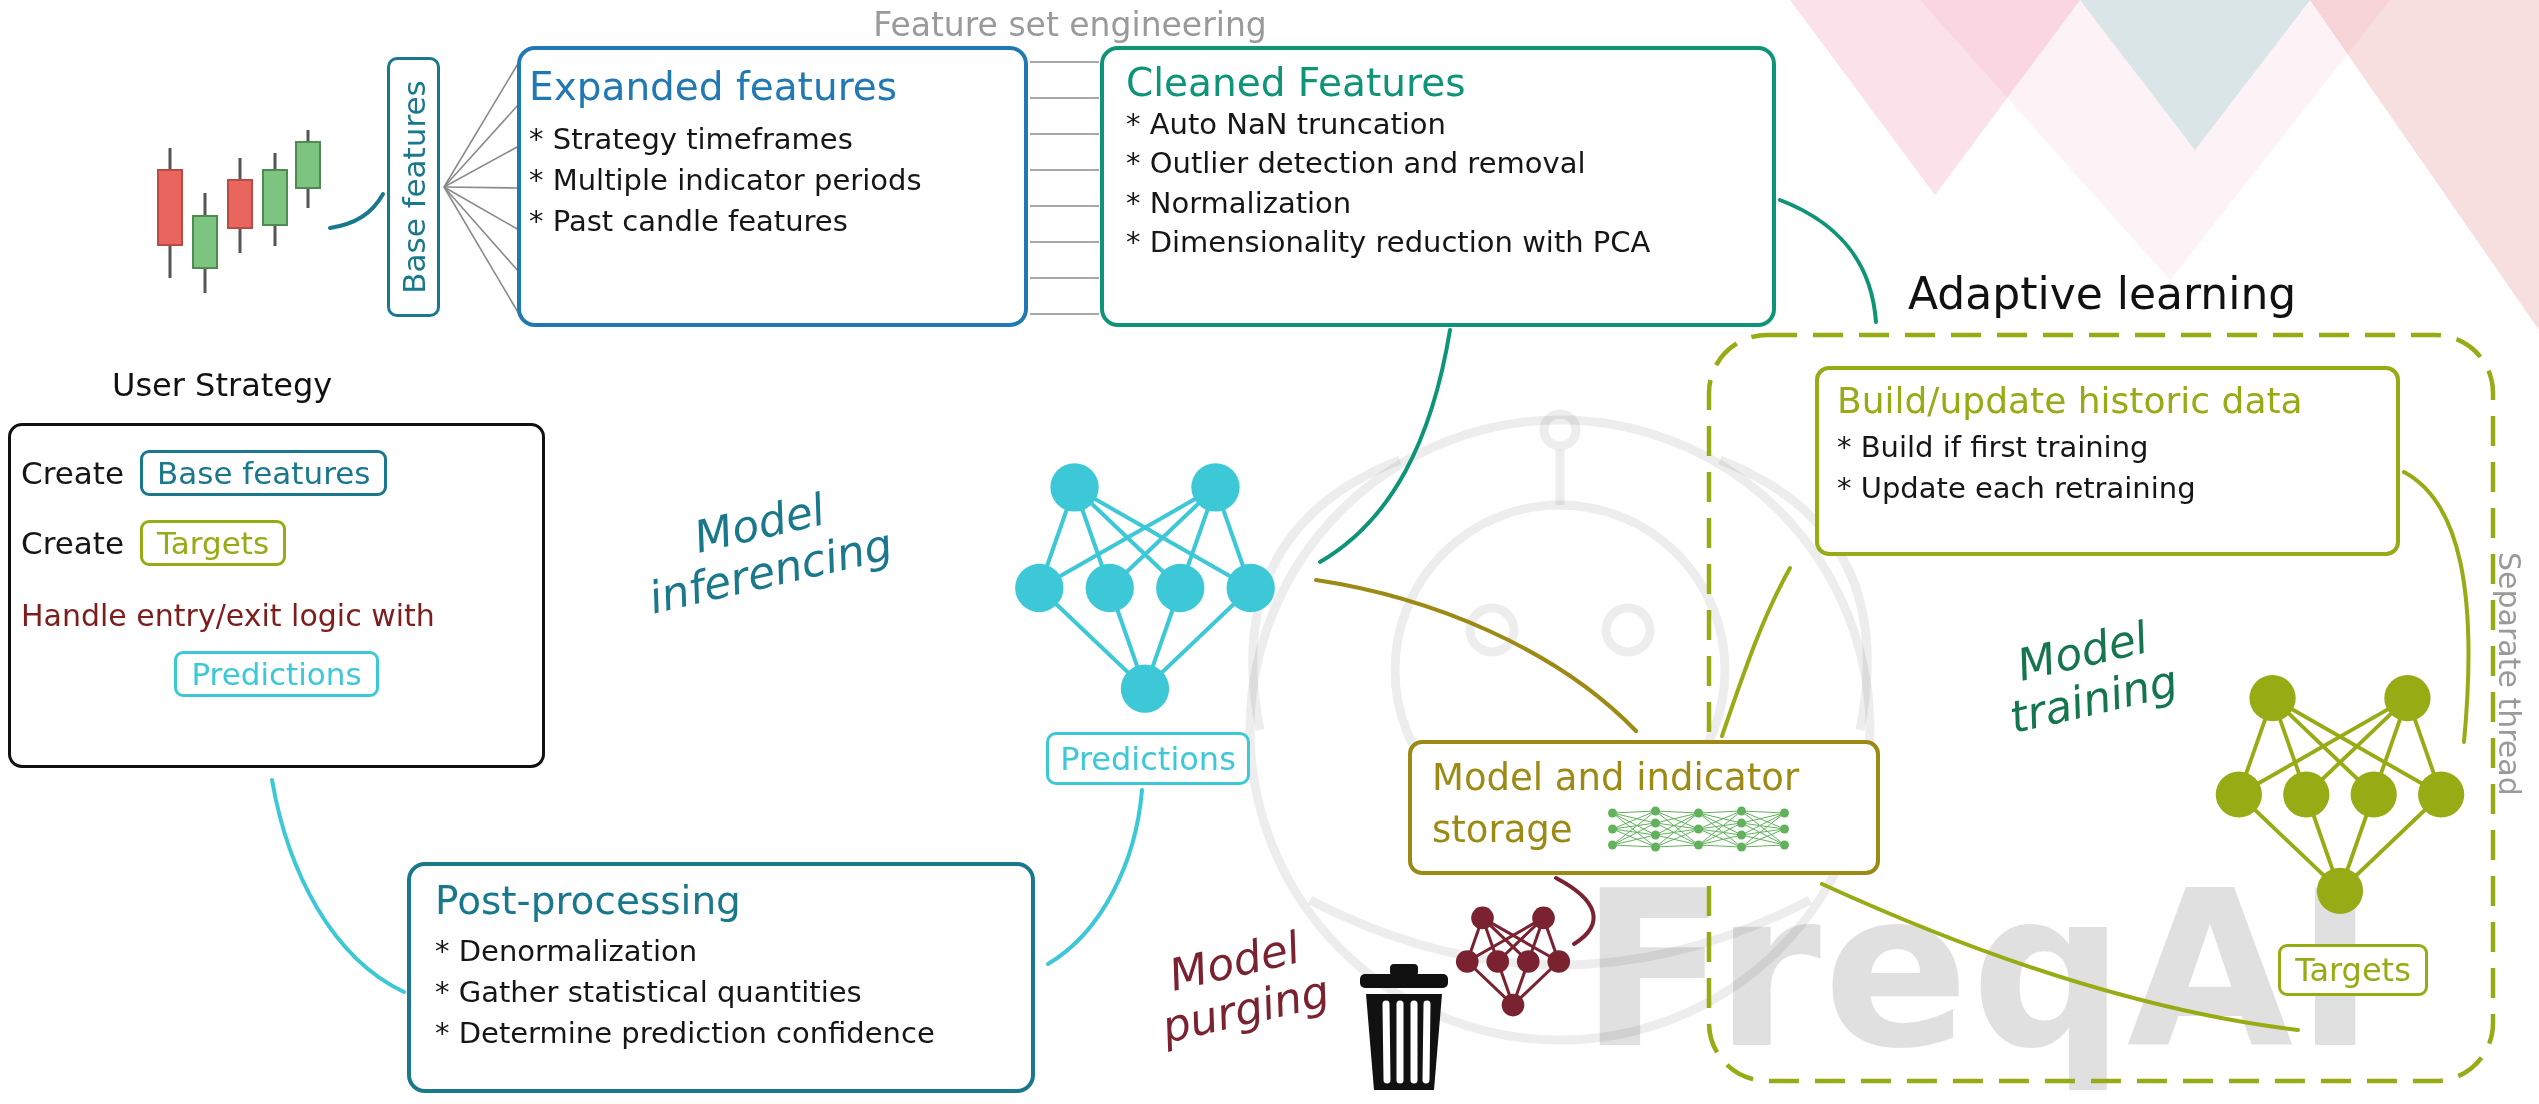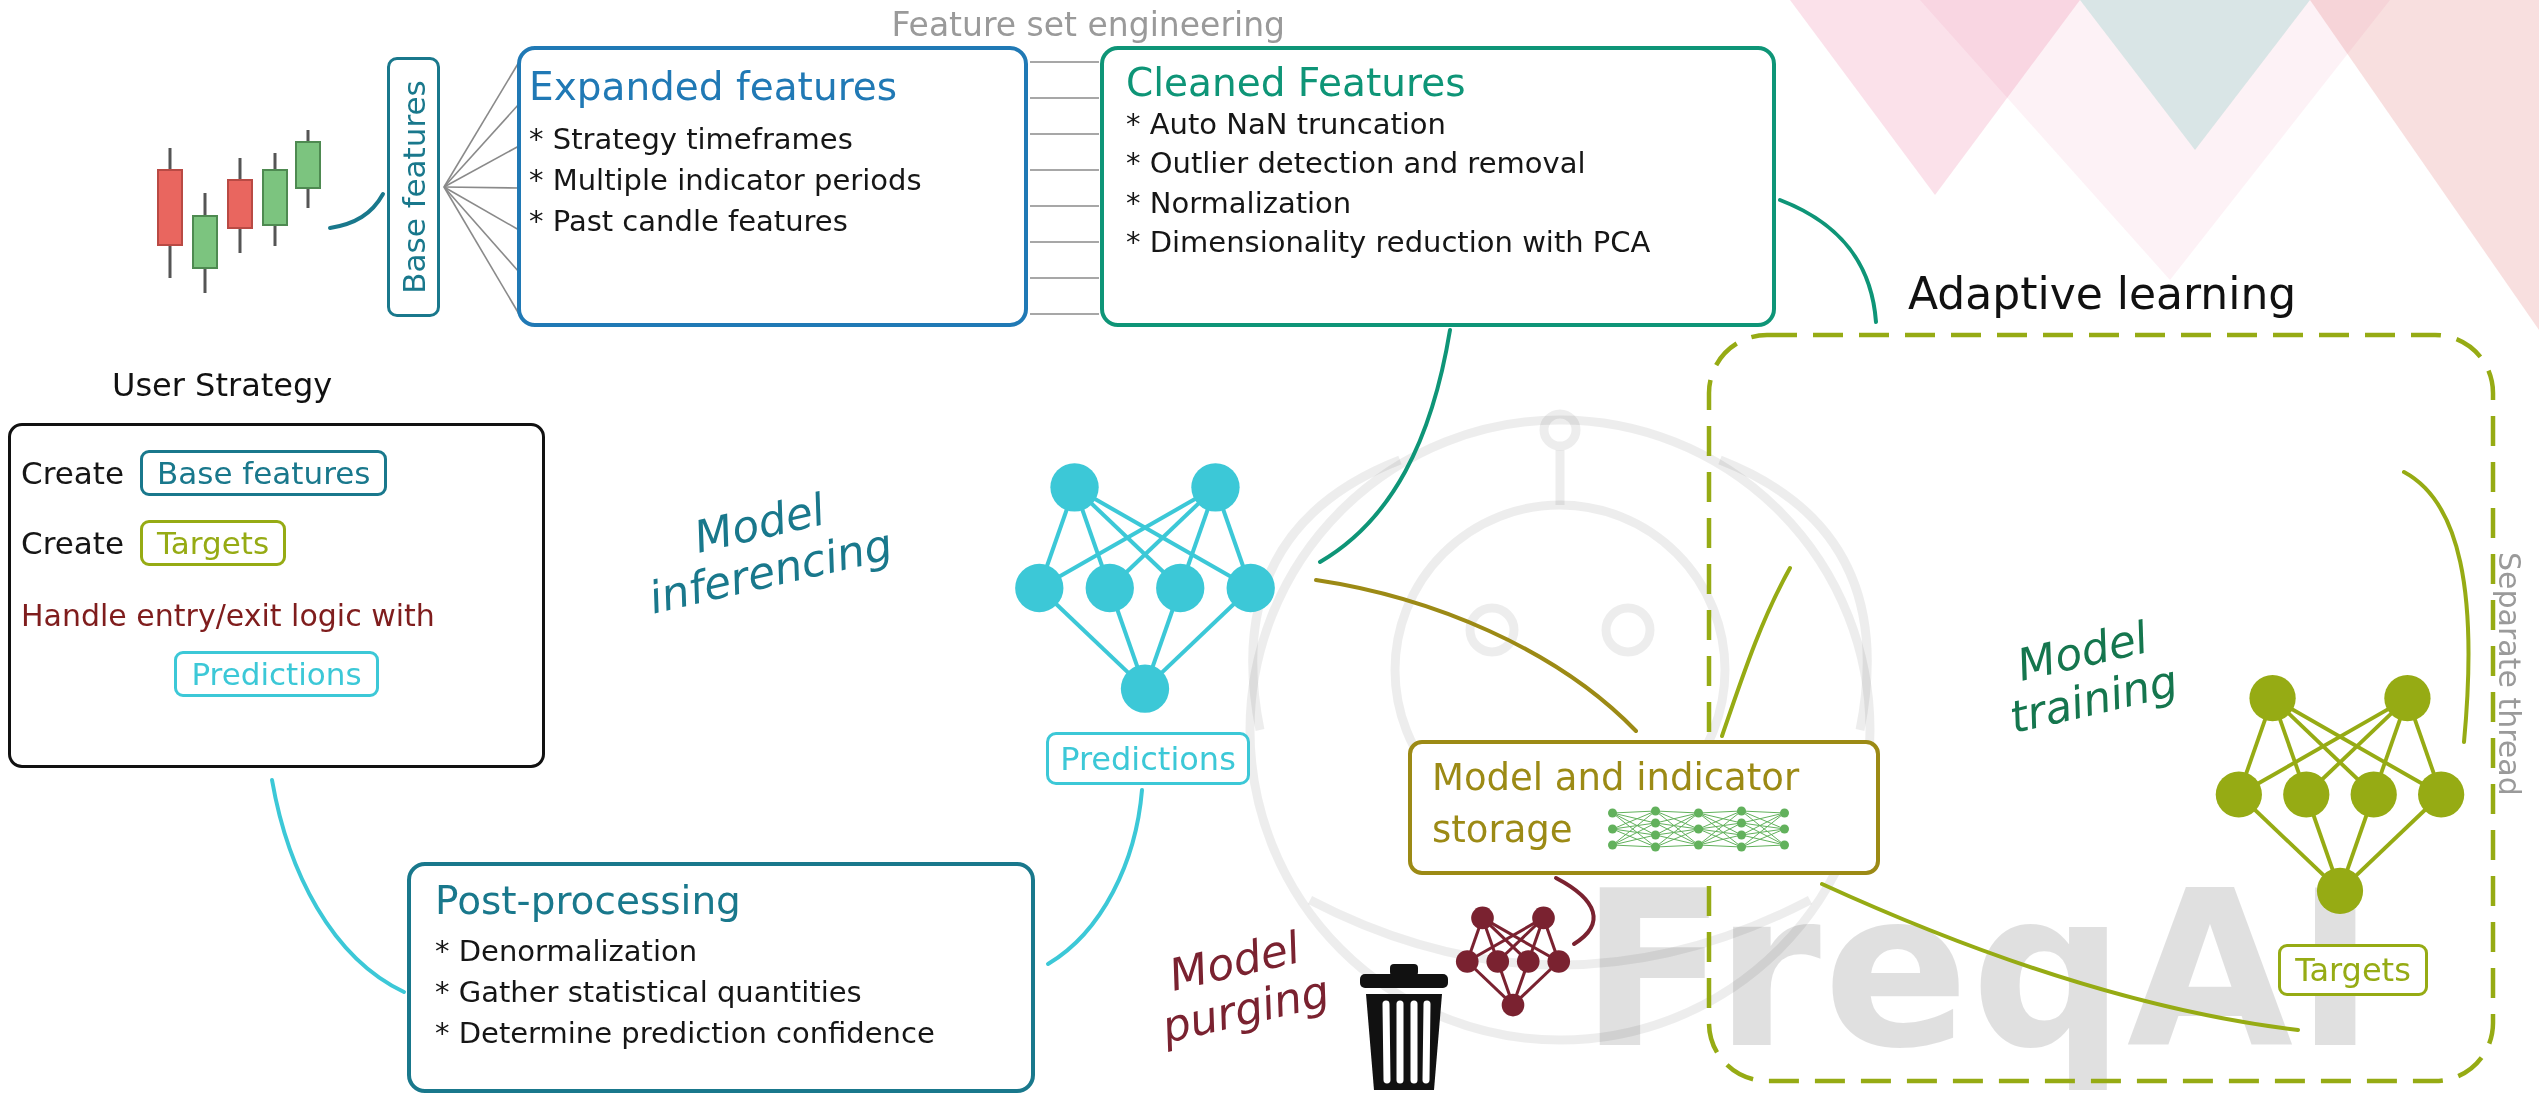--- a/index.html
+++ b/index.html
@@ -101,21 +101,21 @@
     <path d="M 1780 200 C 1845 225 1872 268 1876 322" stroke="var(--green)" marker-end="url(#m-green)"></path>
     <path d="M 1316 580 C 1430 597 1556 648 1636 731" stroke="var(--dkyellow)" marker-start="url(#m-dkyellow-rev)" marker-end="url(#m-dkyellow)"></path>
     <path d="M 1722 736 C 1744 672 1762 618 1790 568" stroke="var(--olive)" marker-end="url(#m-olive)"></path>
     <path d="M 2404 472 C 2460 502 2478 592 2464 742" stroke="var(--olive)" marker-end="url(#m-olive)"></path>
     <path d="M 2298 1030 C 2130 1010 1962 948 1822 884" stroke="var(--olive)" marker-end="url(#m-olive)"></path>
     <path d="M 1556 878 C 1598 900 1606 924 1574 944" stroke="var(--maroon)" marker-end="url(#m-maroon)"></path>
     <path d="M 1142 790 C 1136 862 1102 932 1048 964" stroke="var(--cyan)" marker-end="url(#m-cyan)"></path>
     <path d="M 404 992 C 332 958 288 872 272 780" stroke="var(--cyan)" marker-end="url(#m-cyan)"></path>
   </svg>
 
-  <div class="biglabel" style="left:855px; top:5px; width:430px; text-align:right; font-size:33px; color:var(--gray);">Feature set engineering</div>
+  <div class="biglabel" style="left:855px; top:5px; width:430px; text-align:center; font-size:33px; color:var(--gray);">Feature set engineering</div>
 
   <div class="biglabel" style="left:1908px; top:268px; font-size:44px;">Adaptive learning</div>
 
   <div class="abs" style="left:2492px; top:552px; z-index:2; writing-mode:vertical-rl; font-size:30px; color:var(--gray);">Separate thread</div>
 
   <svg class="abs" style="left:148px; top:128px; z-index:2;" width="185" height="180" viewBox="0 0 185 180">
     <g stroke="#555" stroke-width="3">
       <line x1="22" y1="20" x2="22" y2="150"></line>
       <line x1="57" y1="65" x2="57" y2="165"></line>
       <line x1="92" y1="30" x2="92" y2="125"></line>
@@ -141,20 +141,25 @@
   </div>
 
   <div class="panel" style="left:1100px; top:46px; width:676px; height:281px; border:4px solid var(--green); border-radius:18px; padding:10px 22px;">
     <div class="title" style="color:var(--green); ">Cleaned Features</div>
     <div class="bullet" style="line-height:1.36;">* Auto NaN truncation</div>
     <div class="bullet" style="line-height:1.36;">* Outlier detection and removal</div>
     <div class="bullet" style="line-height:1.36;">* Normalization</div>
     <div class="bullet" style="line-height:1.36;">* Dimensionality reduction with PCA</div>
   </div>
 
+  <div class="panel" style="left:1815px; top:366px; width:585px; height:190px; border:4px solid var(--olive); border-radius:14px; padding:10px 18px; background:#fff; z-index:2;">
+    <div class="title" style="font-size:36px; color:var(--olive); margin-bottom:6px;">Build/update historic data</div>
+    <div class="bullet">* Build if first training</div>
+    <div class="bullet">* Update each retraining</div>
+  </div>
 
   <div class="biglabel" style="left:112px; top:366px; font-size:32px;">User Strategy</div>
 
   <div class="panel" style="left:8px; top:423px; width:537px; height:345px; border:3.5px solid #111; border-radius:14px; padding:24px 10px;">
     <div style="display:flex; align-items:center; gap:16px;">
       <span style="font-size:31px; color:#161616;">Create</span>
       <span class="chip" style="border:3.5px solid var(--teal); color:var(--teal);">Base features</span>
     </div>
     <div style="display:flex; align-items:center; gap:16px; margin-top:24px;">
       <span style="font-size:31px; color:#161616;">Create</span>

